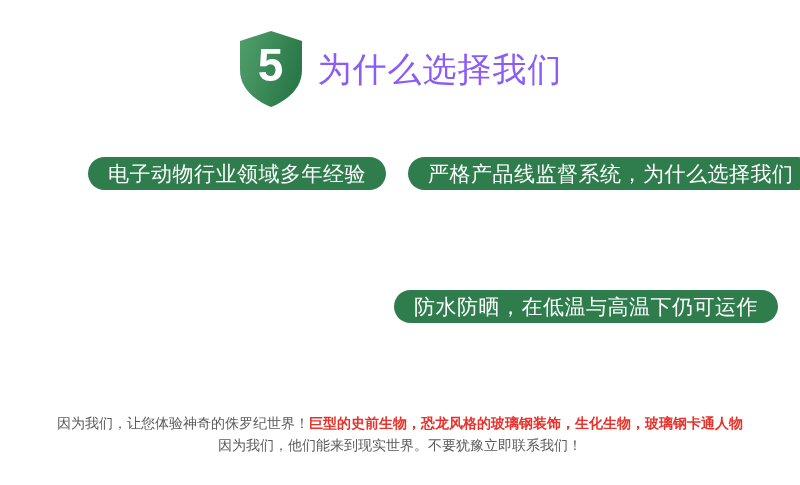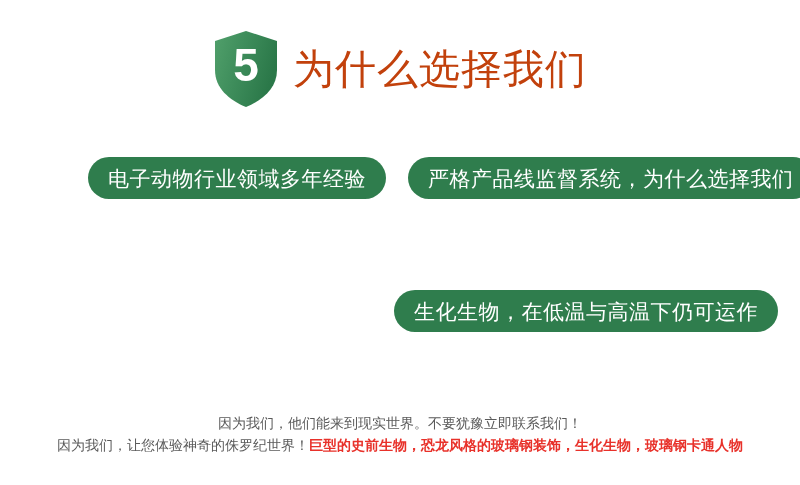--- a/index.html
+++ b/index.html
@@ -55,41 +55,41 @@
     justify-content: center;
     padding-bottom: 8px;
     box-sizing: border-box;
     color: #ffffff;
     font-size: 46px;
     font-weight: bold;
     line-height: 1;
     letter-spacing: 0;
   }
   .header-title {
-    color: #c2410c;
-    font-size: 41px;
+    color: #8b5cf6;
+    font-size: 34px;
     line-height: 1;
     letter-spacing: 1px;
     white-space: nowrap;
     font-weight: normal;
   }
 
   
   .pill {
     position: absolute;
     background: #2f7d4d;
     color: #ffffff;
     border-radius: 999px;
     font-size: 21px;
     line-height: 1;
     white-space: nowrap;
     display: flex;
     align-items: center;
     justify-content: center;
-    height: 42px;
+    height: 33px;
     box-sizing: border-box;
     padding: 0 20px;
     letter-spacing: 0.5px;
   }
 
   .pill-r1c1 { left: 88px;  top: 157px; }
   .pill-r1c2 { left: 408px; top: 157px; }
   .pill-r2   { left: 36px;  top: 231px; }
   .pill-r3   { left: 394px; top: 290px; }
   .pill-r4   { left: 54px;  top: 345px; }
@@ -130,23 +130,23 @@
     </div>
 
     <div class="header-title">为什么选择我们</div>
   </div>
 
   <div class="pill pill-r1c1">电子动物行业领域多年经验</div>
 
   <div class="pill pill-r1c2">严格产品线监督系统，为什么选择我们</div>
 
 
-  <div class="pill pill-r3">生化生物，在低温与高温下仍可运作</div>
+  <div class="pill pill-r3">防水防晒，在低温与高温下仍可运作</div>
 
 
   <div class="footer">
-    <div class="footer-line">因为我们，他们能来到现实世界。不要犹豫立即联系我们！</div>
     <div class="footer-line">
       <span>因为我们，让您体验神奇的侏罗纪世界！</span><span class="hl-red">巨型的史前生物，恐龙风格的玻璃钢装饰，生化生物，玻璃钢卡通人物</span>
     </div>
+    <div class="footer-line">因为我们，他们能来到现实世界。不要犹豫立即联系我们！</div>
   </div>
 
 </div>
 
 </body></html>

